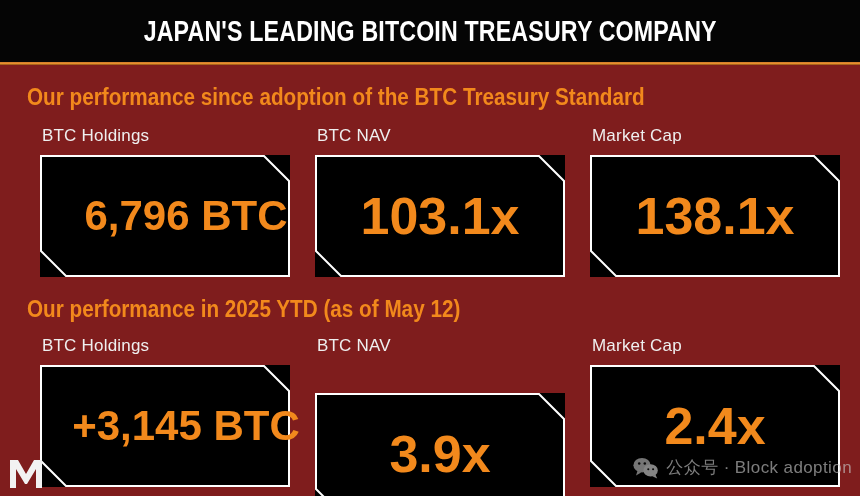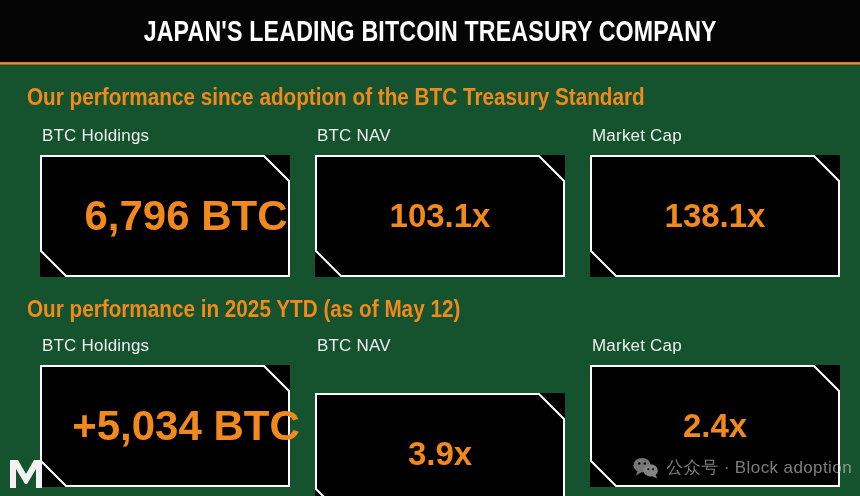--- a/index.html
+++ b/index.html
@@ -5,21 +5,21 @@
   * { margin:0; padding:0; box-sizing:border-box; }
   html, body {
     width:860px; height:496px;
     background:#000;
     overflow:hidden;
     font-family:"Liberation Sans", sans-serif;
   }
   #slide {
     position:relative;
     width:860px; height:496px;
-    background:#14532d;
+    background:#7f1d1d;
     overflow:hidden;
   }
 
   
   .header {
     position:absolute;
     left:0; top:0; width:860px; height:62px;
     display:flex; align-items:center; justify-content:center;
     background:#050505;
   }
@@ -73,21 +73,21 @@
   .card .value {
     position:absolute;
     left:0; top:0; width:100%; height:100%;
     display:flex; align-items:center; justify-content:center;
     color:#F2891C;
     font-weight:bold;
     white-space:nowrap;
     font-family:"Liberation Sans", sans-serif;
   }
   .v-lg { font-size:42px;padding-left:42px; }
-  .v-md { font-size:33px; }
+  .v-md { font-size:52px; }
 
   
   #logo-m {
     position:absolute;
     left:6px; top:452px;
     width:40px; height:40px;
   }
   #wechat-watermark {
     position:absolute;
     right:8px; top:456px;
@@ -142,21 +142,21 @@
   <div class="section-heading" id="heading-2">Our performance in 2025 YTD (as of May 12)</div>
 
   <div class="metric-label" style="left:42px; top:336px;">BTC Holdings</div>
   <div class="metric-label" style="left:317px; top:336px;">BTC NAV</div>
   <div class="metric-label" style="left:592px; top:336px;">Market Cap</div>
 
   <div class="card" style="left:40px; top:365px; width:250px; height:122px;">
     <svg width="250" height="122" viewBox="0 0 250 122">
       <polygon points="1,1 224,1 249,26 249,121 26,121 1,96" fill="none" stroke="#FFFFFF" stroke-width="2"></polygon>
     </svg>
-    <div class="value v-lg">+5,034 BTC</div>
+    <div class="value v-lg">+3,145 BTC</div>
   </div>
 
   <div class="card" style="left:315px; top:365px; width:250px; height:122px;margin-top:28px;">
     <svg width="250" height="122" viewBox="0 0 250 122">
       <polygon points="1,1 224,1 249,26 249,121 26,121 1,96" fill="none" stroke="#FFFFFF" stroke-width="2"></polygon>
     </svg>
     <div class="value v-md">3.9x</div>
   </div>
 
   <div class="card" style="left:590px; top:365px; width:250px; height:122px;">

